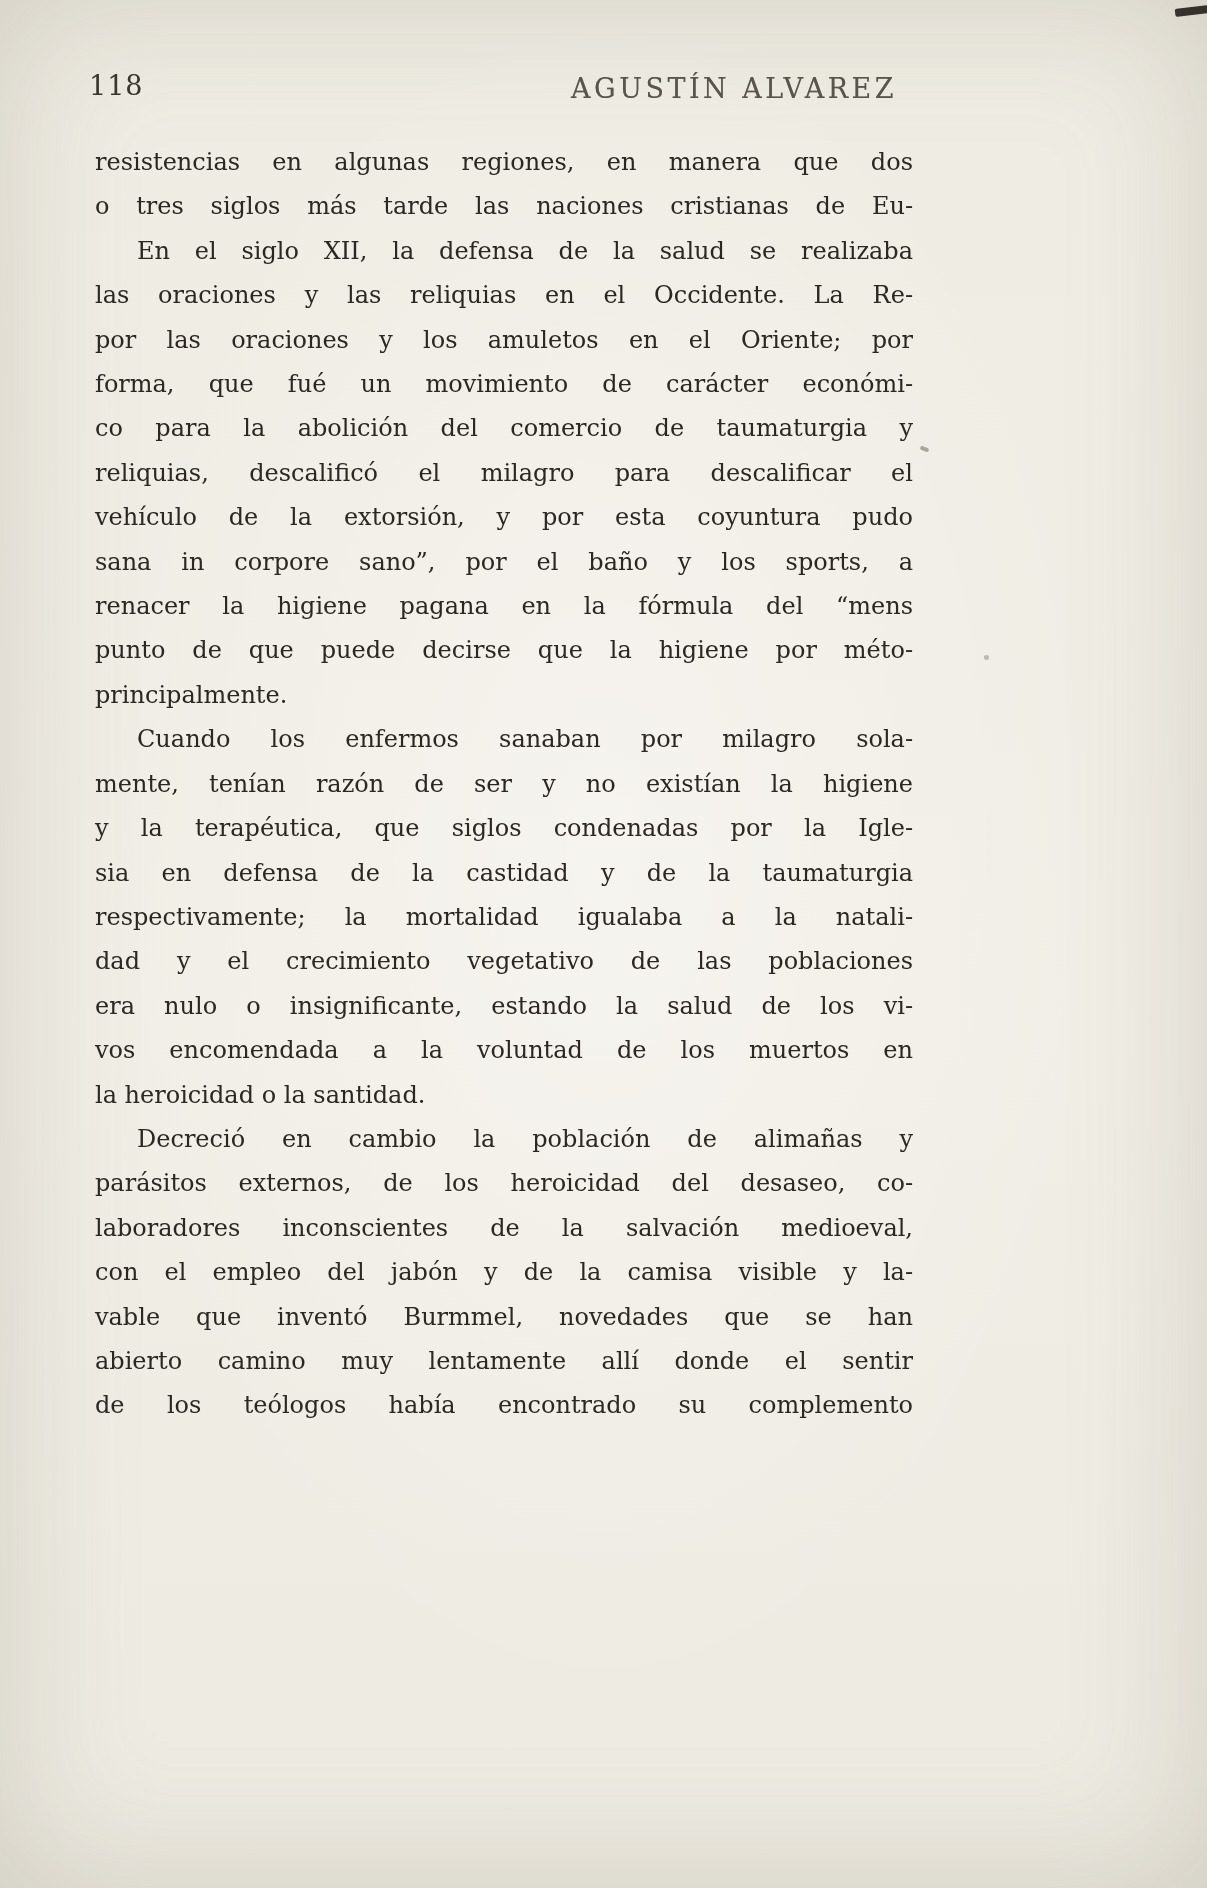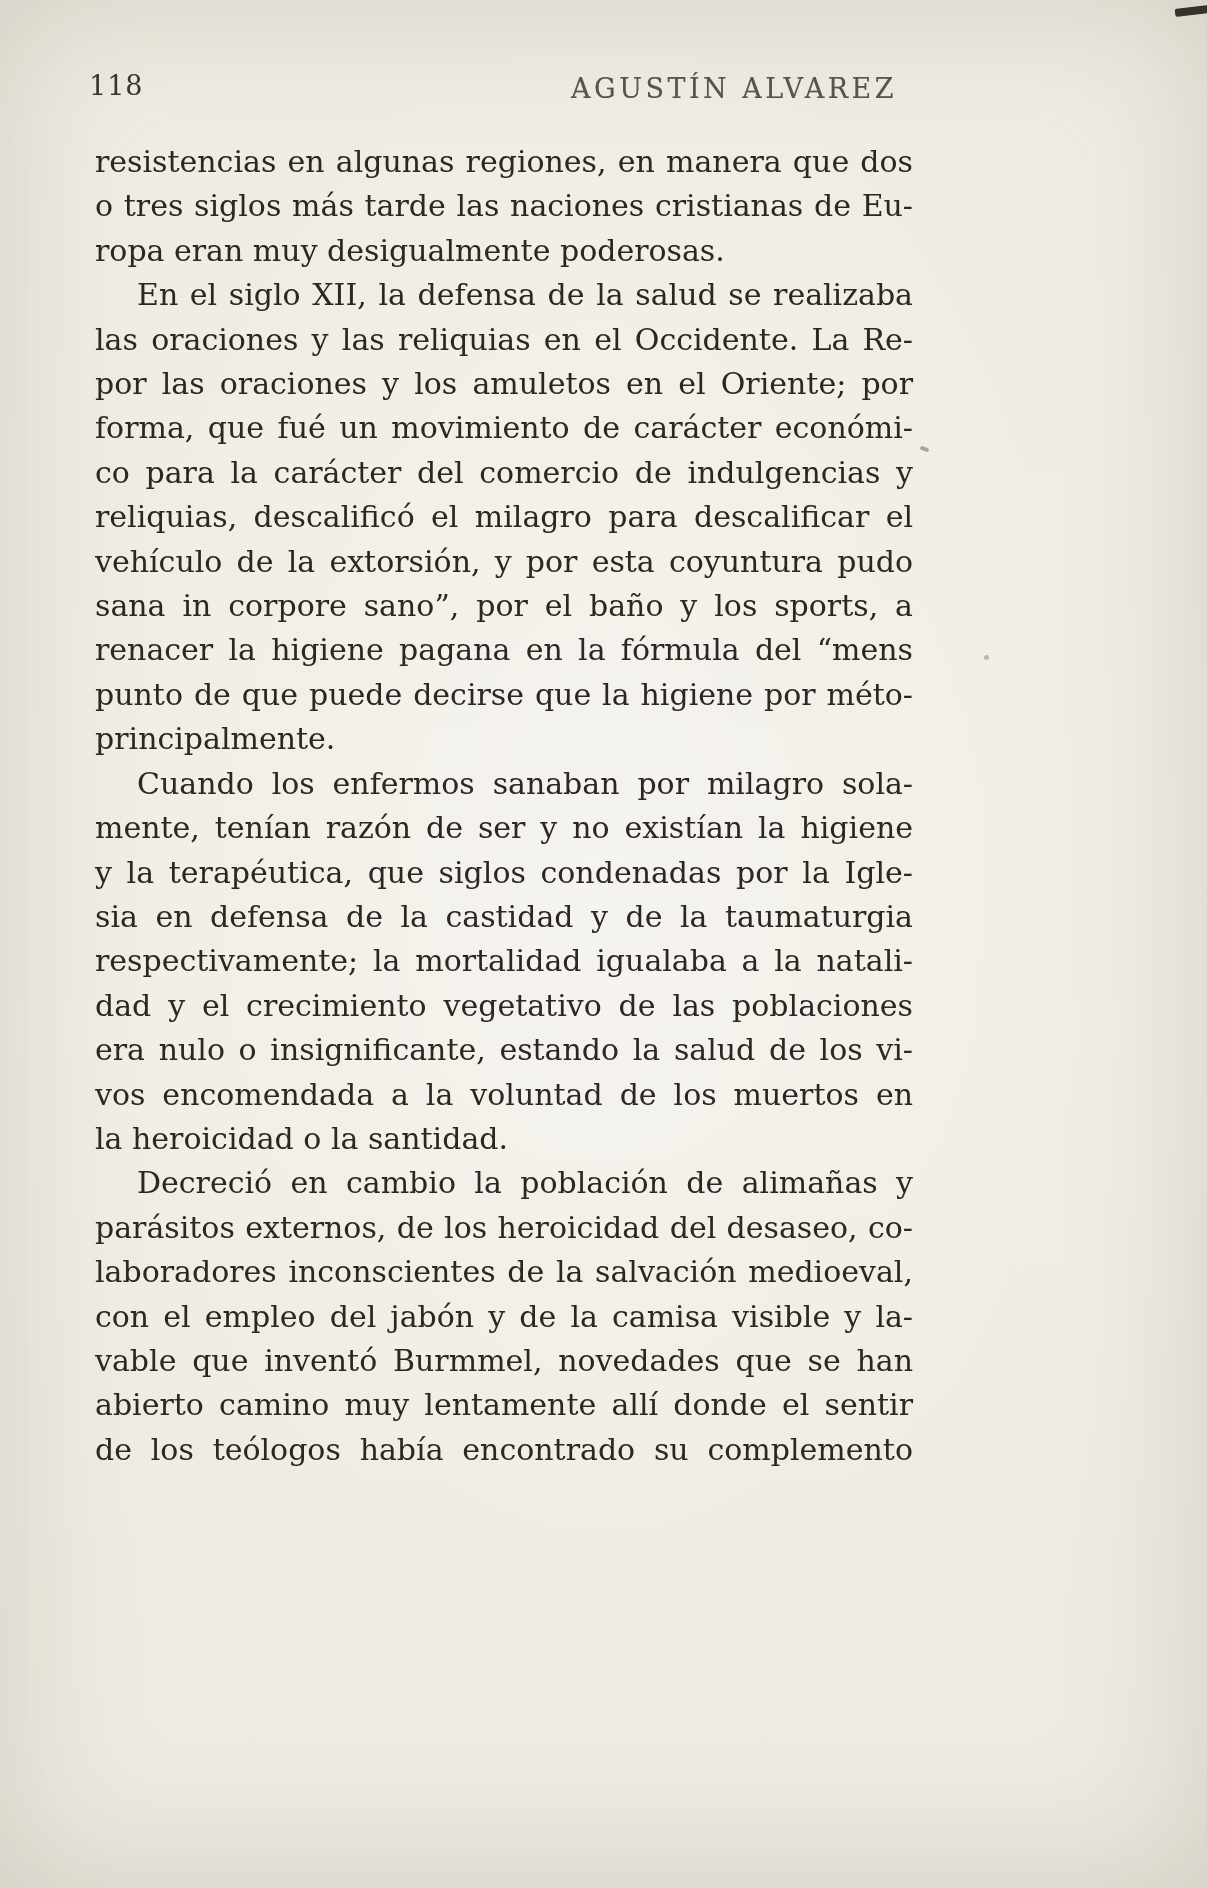--- a/index.html
+++ b/index.html
@@ -45,21 +45,21 @@
     left: 0;
     right: 16px;
     top: 9px;
     text-align: right;
     font-size: 27px;
     letter-spacing: 3.5px;
     color: #5a554c;
     text-shadow: 0 0 0.6px rgba(90,85,76,0.5);
   }
   .body-text .line {
-    font-size: 30px;
+    font-size: 24px;
     line-height: 44.4px;
     text-align: justify;
     text-align-last: justify;
     color: #2c2722;
   }
   .body-text .line.first {
     padding-left: 42px;
   }
   .body-text .line.end {
     text-align-last: left;
@@ -110,29 +110,28 @@
     <div class="header">
       <span class="page-number">118</span>
       <span class="running-title">AGUSTÍN ALVAREZ</span>
     </div>
 
     <div class="body-text">
 
       <div class="paragraph">
         <div class="line">resistencias en algunas regiones, en manera que dos</div>
         <div class="line">o tres siglos más tarde las naciones cristianas de Eu-</div>
-        <div class="line end">ropa eran muy desigualmente poderosas.</div>
       </div>
 
       <div class="paragraph">
         <div class="line first">En el siglo XII, la defensa de la salud se realizaba</div>
         <div class="line">las oraciones y las reliquias en el Occidente. La Re-</div>
         <div class="line">por las oraciones y los amuletos en el Oriente; por</div>
         <div class="line">forma, que fué un movimiento de carácter económi-</div>
-        <div class="line">co para la carácter del comercio de indulgencias y</div>
+        <div class="line">co para la abolición del comercio de taumaturgia y</div>
         <div class="line">reliquias, descalificó el milagro para descalificar el</div>
         <div class="line">vehículo de la extorsión, y por esta coyuntura pudo</div>
         <div class="line">sana in corpore sano”, por el baño y los sports, a</div>
         <div class="line">renacer la higiene pagana en la fórmula del “mens</div>
         <div class="line">punto de que puede decirse que la higiene por méto-</div>
         <div class="line end">principalmente.</div>
       </div>
 
       <div class="paragraph">
         <div class="line first">Cuando los enfermos sanaban por milagro sola-</div>

